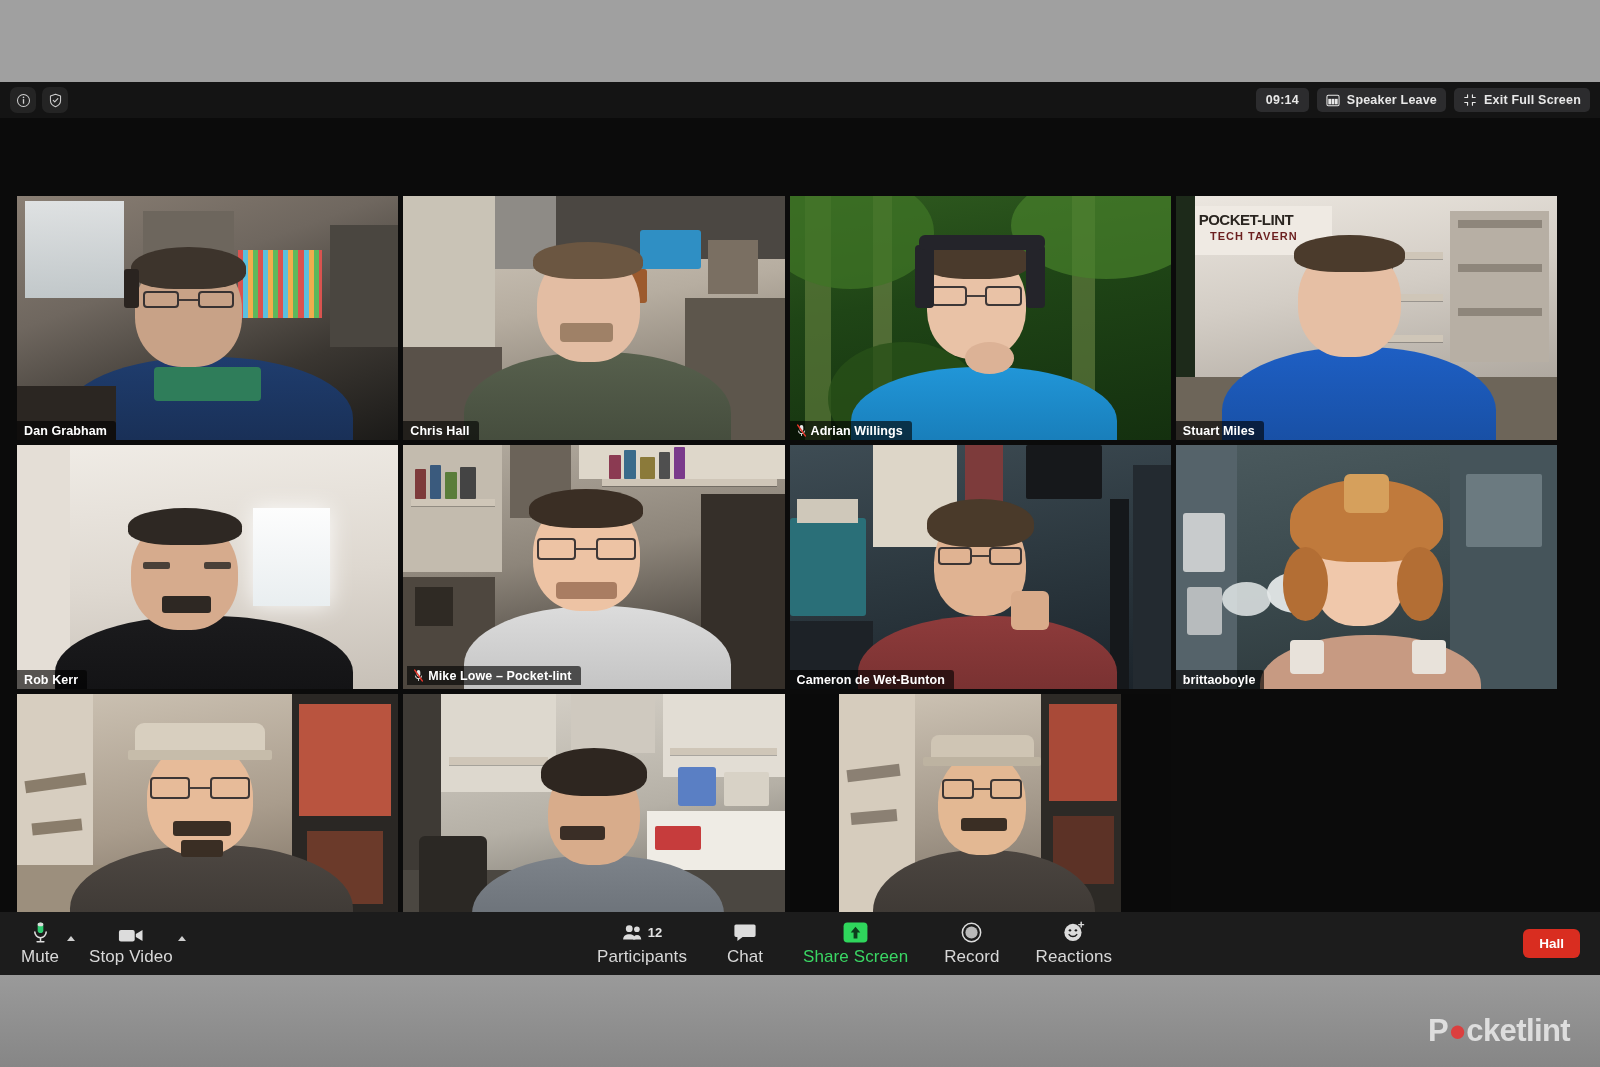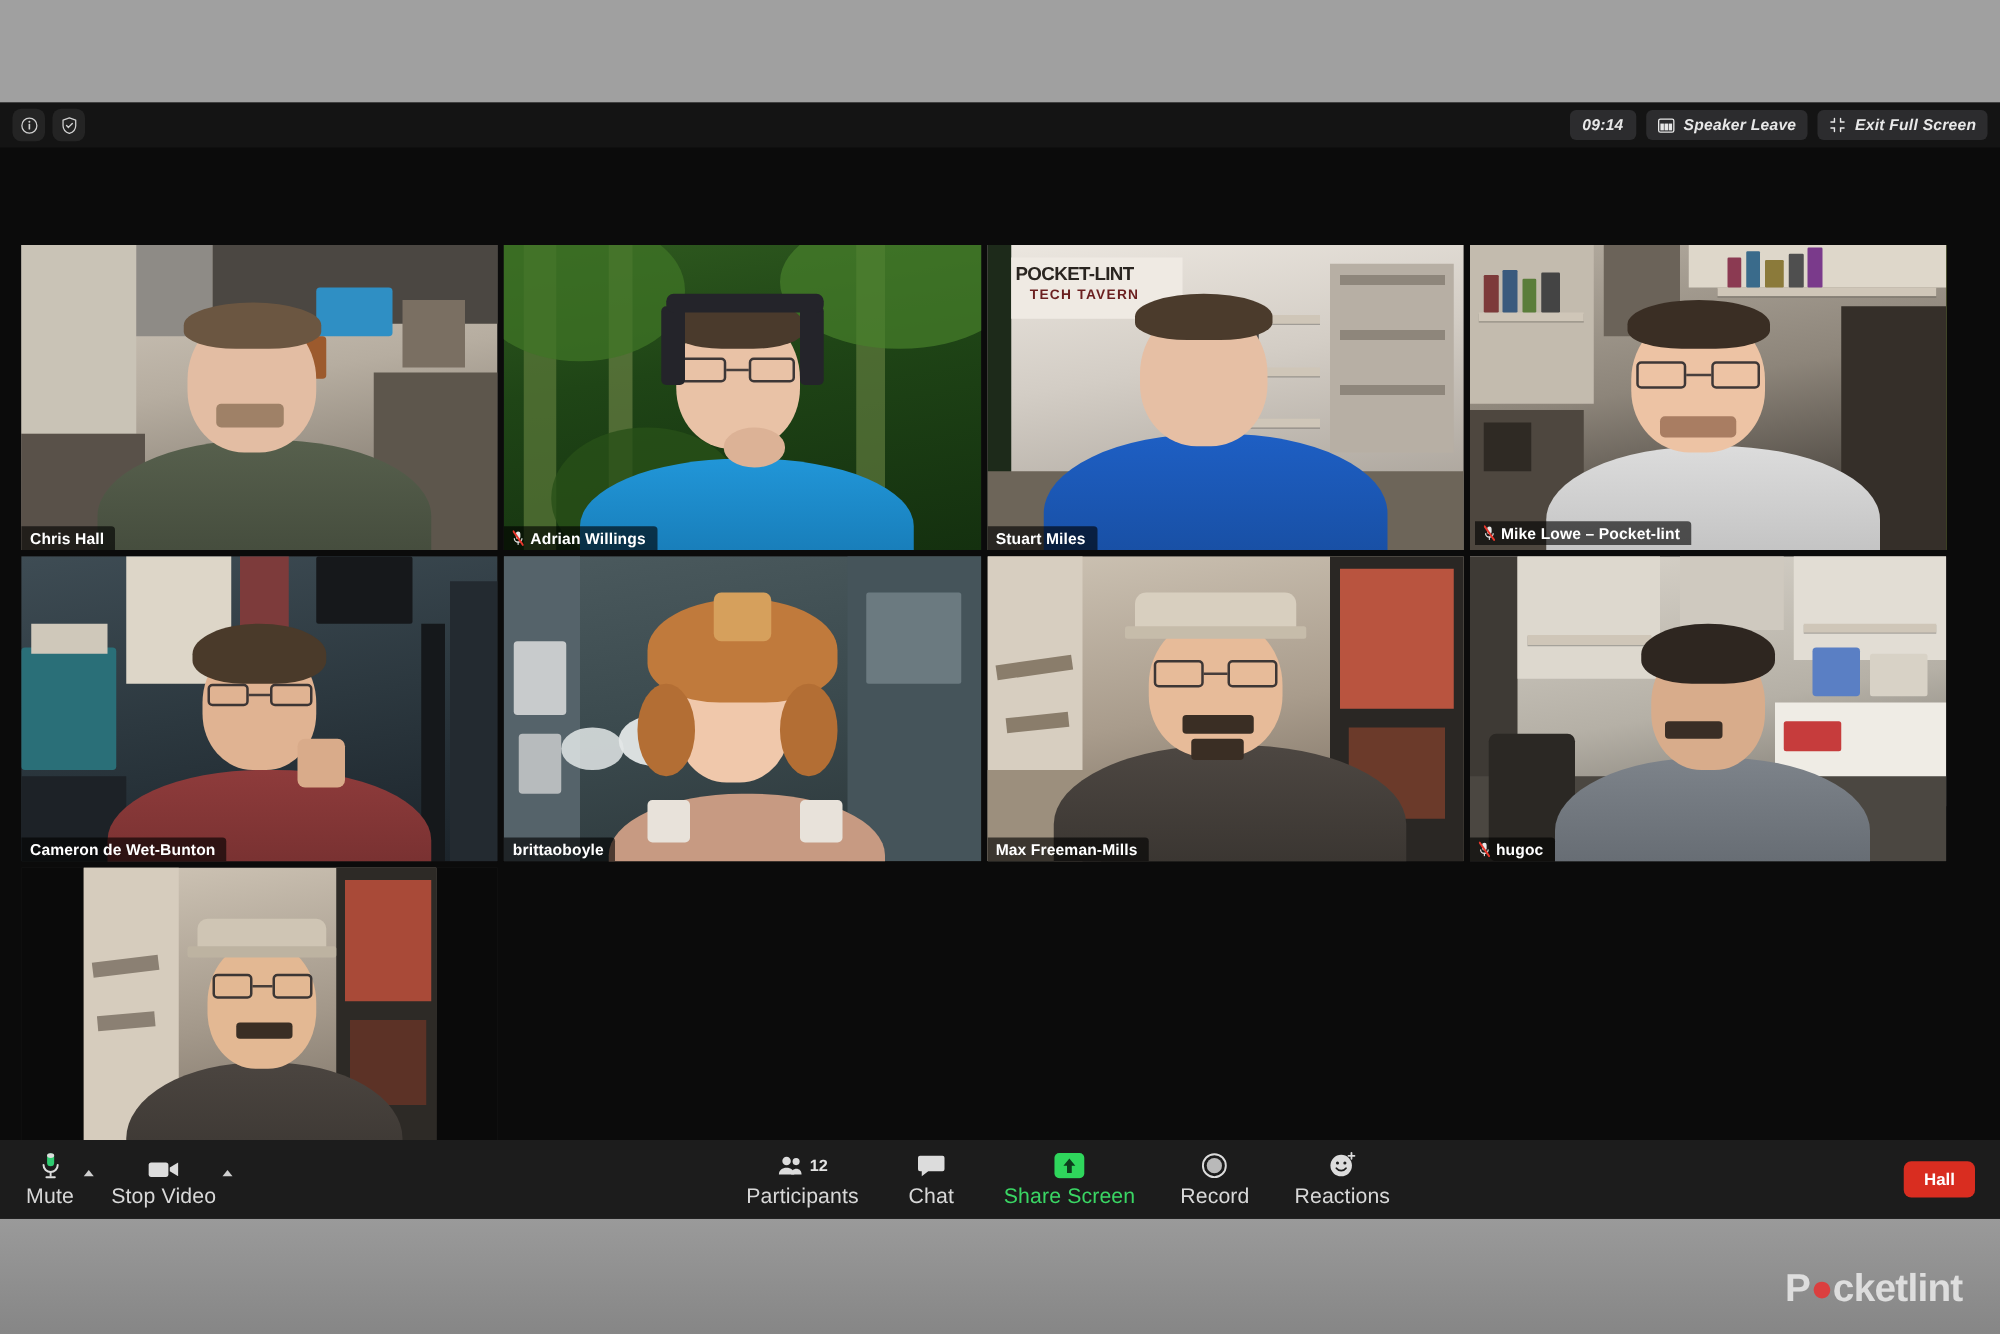--- a/index.html
+++ b/index.html
@@ -20,21 +20,20 @@
     position:absolute; left:0; top:82px; width:1600px; height:893px;
     background:#0b0b0b; overflow:hidden;
   }
 
   
   .topbar{
     position:absolute; left:0; top:0; width:1600px; height:36px;
     display:flex; align-items:center; justify-content:space-between;
     padding:0 10px;
     background:#141414;
-    font-style:italic;
   }
   .topbar-left{ display:flex; align-items:center; gap:6px; }
   .tb-icon{
     width:26px; height:26px; border-radius:7px;
     background:#242424;
     display:flex; align-items:center; justify-content:center;
     cursor:pointer;
   }
   .tb-icon svg{ display:block; }
   .topbar-right{ display:flex; align-items:center; gap:8px; }
@@ -174,20 +173,44 @@
                 <path d="M14 10.8 H10.8 V14"></path>
             </g>
           </svg>
           <span>Exit Full Screen</span>
         </div>
       </div>
     </div>
 
     <div class="grid">
 
+      <div class="tile">
+        <div class="scene" style="background:linear-gradient(160deg,#8a7f74 0%,#6f675f 35%,#3a3631 70%,#1b1a18 100%)">
+          <div class="window-l" style="left:2%;top:2%;width:26%;height:40%;opacity:.85"></div>
+          <div class="rect" style="left:33%;top:6%;width:24%;height:34%;background:#6d665d"></div>
+          <div class="rect" style="left:58%;top:22%;width:22%;height:28%;background:#b9ada0;
+               background-image:repeating-linear-gradient(90deg,#d9534f 0 6%,#5bc0de 6% 12%,#f0ad4e 12% 18%,#5cb85c 18% 24%)"></div>
+          <div class="rect" style="left:82%;top:12%;width:18%;height:50%;background:#4a4640"></div>
+          <div class="person-body" style="left:12%;top:66%;width:76%;height:52%;
+               background:linear-gradient(180deg,#1f3d6e,#16294b)"></div>
+          <div class="rect" style="left:36%;top:70%;width:28%;height:14%;background:#2f7d5a;border-radius:4px"></div>
+          <div class="person-head" style="left:31%;top:24%;width:28%;height:46%;background:#c8a287"></div>
+          <div class="hairc" style="left:30%;top:21%;width:30%;height:17%;background:#3d342c"></div>
+          <div class="glasses" style="left:33%;top:39%;width:24%;height:7%">
+              <i></i>
+              <b></b>
+              <i></i>
+            </div>
+          <div class="rect" style="left:28%;top:30%;width:4%;height:16%;background:#2a2420;border-radius:3px"></div>
+          <div class="rect" style="left:0;top:78%;width:26%;height:22%;background:#2b2622"></div>
+        </div>
+        <div class="namebar">
+          <span>Dan Grabham</span>
+        </div>
+      </div>
 
       <div class="tile">
         <div class="scene" style="background:linear-gradient(170deg,#d6cec2 0%,#b6ada0 45%,#6f675d 100%)">
           <div class="rect" style="left:0;top:0;width:24%;height:62%;background:#c9c3b6"></div>
           <div class="rect" style="left:24%;top:0;width:16%;height:30%;background:#8e8b86"></div>
           <div class="rect" style="left:40%;top:0;width:60%;height:26%;background:#4b4742"></div>
           <div class="rect" style="left:62%;top:14%;width:16%;height:16%;background:#2f8fc4;border-radius:3px"></div>
           <div class="rect" style="left:80%;top:18%;width:13%;height:22%;background:#7a6f62"></div>
           <div class="rect" style="left:44%;top:30%;width:20%;height:14%;background:#9c5a2d;border-radius:3px"></div>
           <div class="rect" style="left:0;top:62%;width:26%;height:38%;background:#595149"></div>
@@ -261,20 +284,37 @@
           <div class="person-body" style="left:12%;top:62%;width:72%;height:54%;
                background:linear-gradient(180deg,#1e5fc4,#164a99)"></div>
           <div class="person-head" style="left:32%;top:20%;width:27%;height:46%;background:#e6bfa4"></div>
           <div class="hairc" style="left:31%;top:16%;width:29%;height:15%;background:#4b3b2c"></div>
         </div>
         <div class="namebar">
           <span>Stuart Miles</span>
         </div>
       </div>
 
+      <div class="tile">
+        <div class="scene" style="background:linear-gradient(175deg,#f0ece6 0%,#ded8d0 55%,#c7c0b7 100%)">
+          <div class="window-l" style="left:62%;top:26%;width:20%;height:40%;
+               background:linear-gradient(180deg,#fdfdfd,#e9eef0);box-shadow:0 0 22px rgba(255,255,255,.9)"></div>
+          <div class="rect" style="left:0;top:0;width:14%;height:100%;background:#e4ded6"></div>
+          <div class="person-body" style="left:10%;top:70%;width:78%;height:48%;
+               background:linear-gradient(180deg,#1b1b1d,#0f0f11)"></div>
+          <div class="person-head" style="left:30%;top:30%;width:28%;height:46%;background:#d6ab8d"></div>
+          <div class="hairc" style="left:29%;top:26%;width:30%;height:15%;background:#2e2823"></div>
+          <div class="rect" style="left:38%;top:62%;width:13%;height:7%;background:#2e2823;border-radius:3px"></div>
+          <div class="rect" style="left:33%;top:48%;width:7%;height:3%;background:#4a4038;border-radius:2px"></div>
+          <div class="rect" style="left:49%;top:48%;width:7%;height:3%;background:#4a4038;border-radius:2px"></div>
+        </div>
+        <div class="namebar">
+          <span>Rob Kerr</span>
+        </div>
+      </div>
 
 
       <div class="tile active">
         <div class="scene" style="background:linear-gradient(170deg,#b4aca0 0%,#8d857a 45%,#2a2622 100%)">
           <div class="rect" style="left:0;top:0;width:26%;height:52%;background:#c3bbae"></div>
           <div class="shelf" style="left:2%;top:22%;width:22%;height:3%"></div>
           <div class="book" style="left:3%;bottom:78%;width:3%;height:12%;background:#7d3a3a"></div>
           <div class="book" style="left:7%;bottom:78%;width:3%;height:14%;background:#3a5a7d"></div>
           <div class="book" style="left:11%;bottom:78%;width:3%;height:11%;background:#5a7d3a"></div>
           <div class="book" style="left:15%;bottom:78%;width:4%;height:13%;background:#444"></div>

